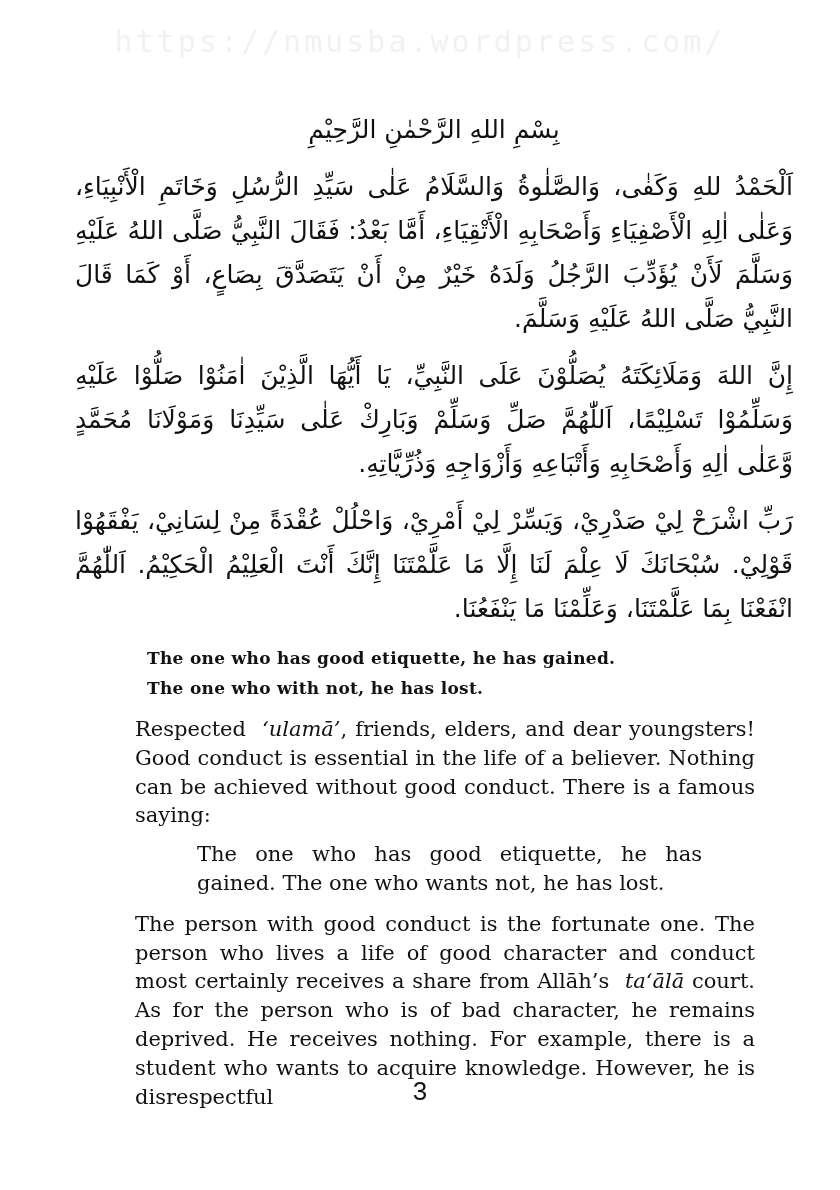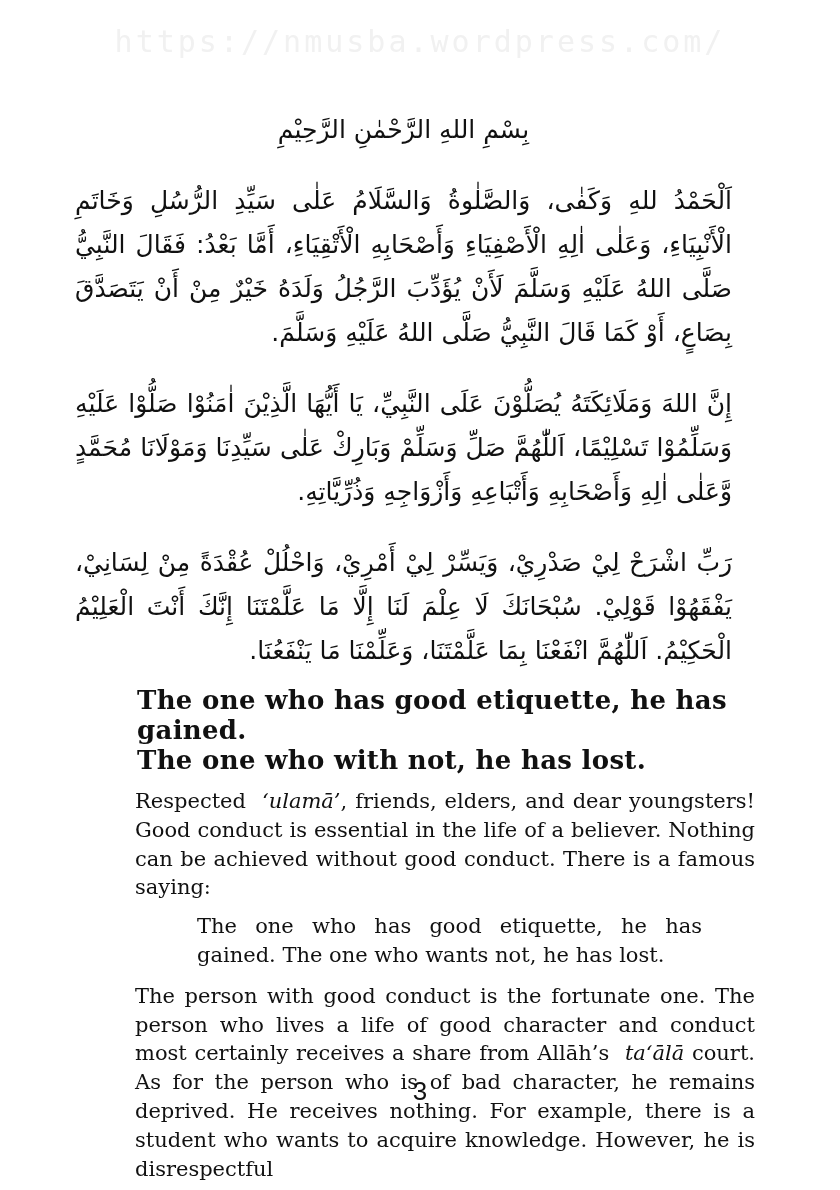--- a/index.html
+++ b/index.html
@@ -21,47 +21,47 @@
     left: 0;
     right: 0;
     text-align: center;
     font-family: "DejaVu Sans Mono", monospace;
     font-size: 30px;
     letter-spacing: 3px;
     color: #f1f1f1;
     user-select: none;
   }
   .content {
-    padding: 108px 108px 0 75px;
+    padding: 108px 47px 0 75px;
   }
   .arabic {
     direction: rtl;
     font-family: "DejaVu Sans", sans-serif;
     font-size: 25px;
     line-height: 44px;
     color: #111111;
   }
   .bismillah {
     text-align: center;
     margin: 0 0 0 0;
   }
   .ar-para {
     text-align: justify;
-    margin: 27px 0 0 0;
+    margin: 13px 0 0 0;
   }
   .english {
     margin-left: 60px;
     width: 620px;
   }
   .heading {
     font-family: "DejaVu Serif", serif;
     font-weight: bold;
-    font-size: 26px;
+    font-size: 17px;
     line-height: 30px;
-    margin: 12px 0 0 2px;
+    margin: 12px 0 0 12px;
     letter-spacing: 0.3px;
   }
   .body-para {
     font-family: "DejaVu Serif", serif;
     font-size: 21px;
     line-height: 28.8px;
     text-align: justify;
     margin: 12px 0 0 0;
   }
   .quote {

